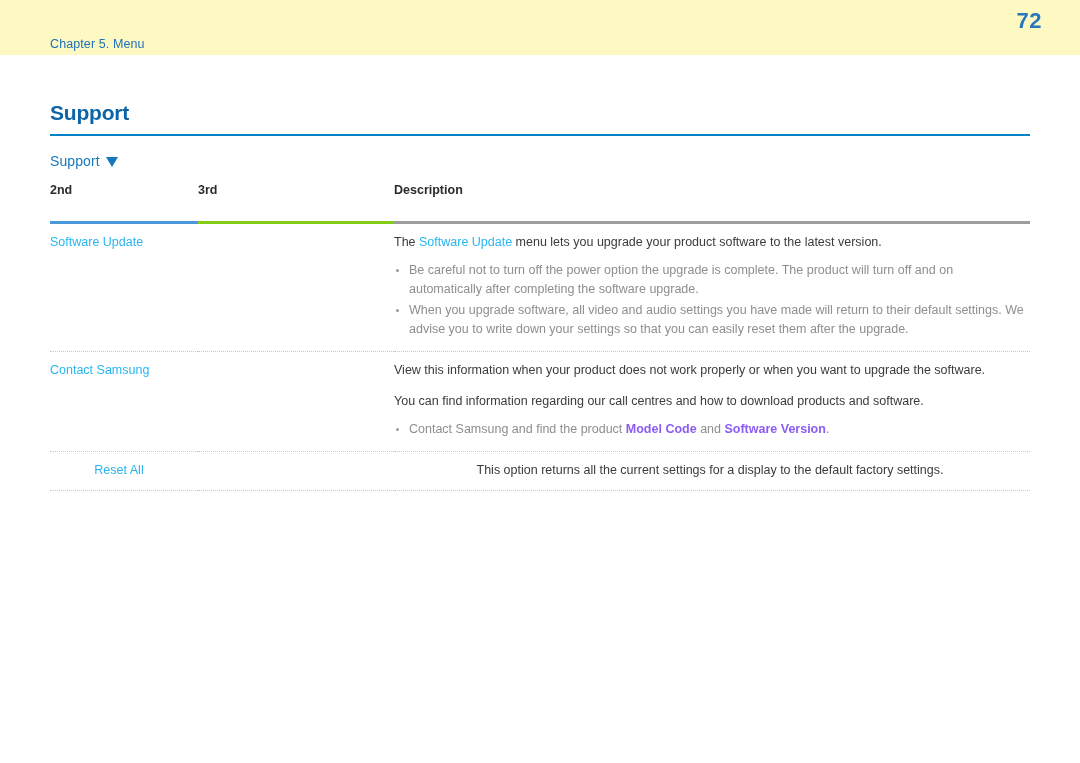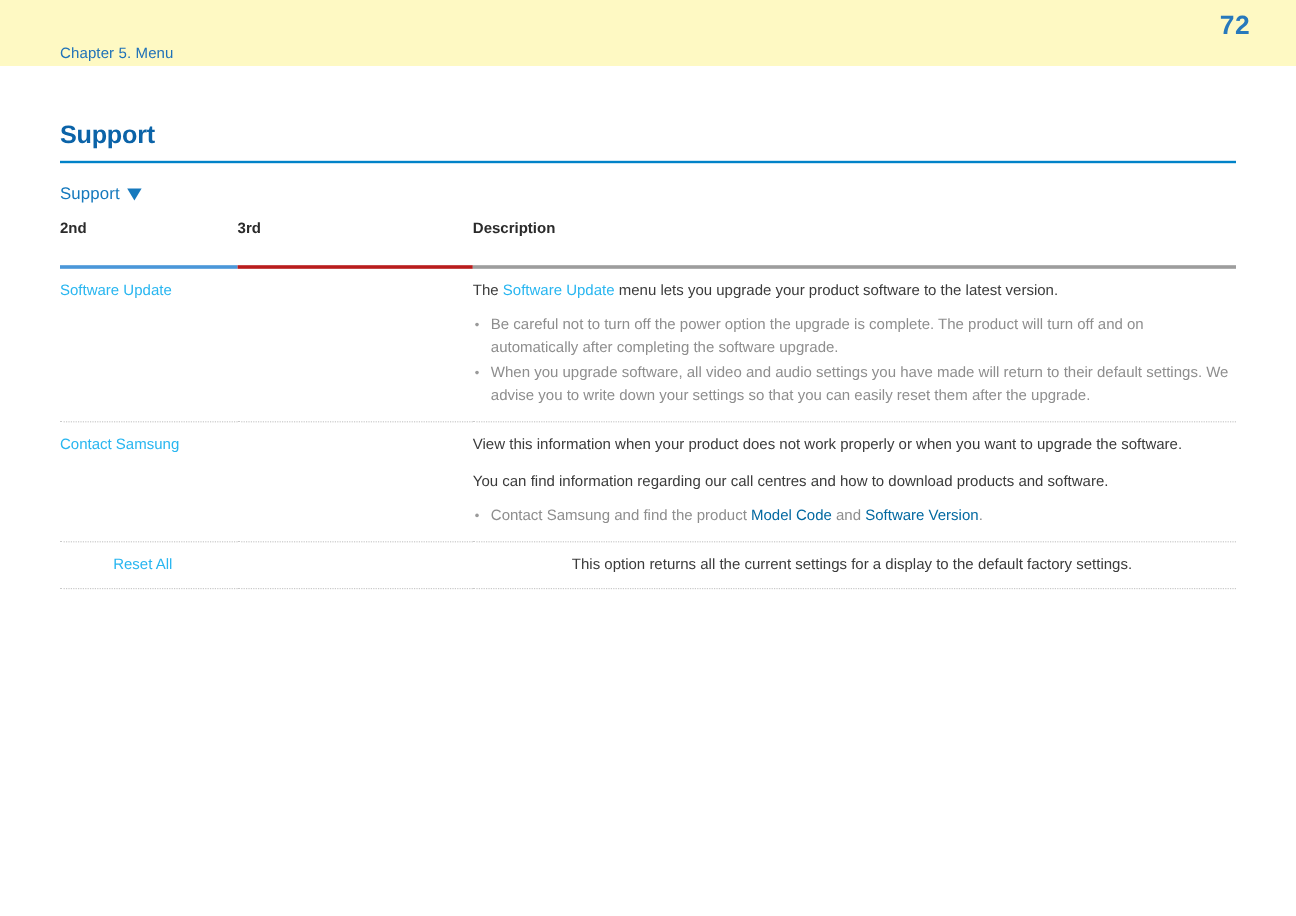--- a/index.html
+++ b/index.html
@@ -94,21 +94,21 @@
 
   .spec-table thead th {
     text-align: left;
     font-size: 12.5px;
     font-weight: bold;
     color: #2b2b2b;
     padding: 0 0 24px 0;
     vertical-align: bottom;
   }
   th.h-2nd  { border-bottom: 3px solid #4a97d9; }
-  th.h-3rd  { border-bottom: 3px solid #b91c1c; }
+  th.h-3rd  { border-bottom: 3px solid #84cc16; }
   th.h-desc { border-bottom: 3px solid #9d9d9d; }
 
   .spec-table td {
     vertical-align: top;
     padding: 9px 0 10px 0;
     font-size: 12.5px;
     color: #3b3b3b;
     line-height: 1.52;
   }
   td.cell-2nd, td.cell-3rd {
@@ -145,21 +145,21 @@
     position: absolute;
     left: 2px;
     top: 8px;
     width: 3px;
     height: 3px;
     border-radius: 50%;
     background: #9a9a9a;
   }
 
   .hl { color: #29b6f0; }
-  .hl-b { color: #0369a1; font-weight: normal; }
+  .hl-b { color: #8b5cf6; font-weight: bold; }
 </style>
 </head>
 <body>
 
 <div class="page-header">
   <div class="chapter-label">Chapter 5. Menu</div>
   <div class="page-number">72</div>
 </div>
 
 <div class="page-body">

